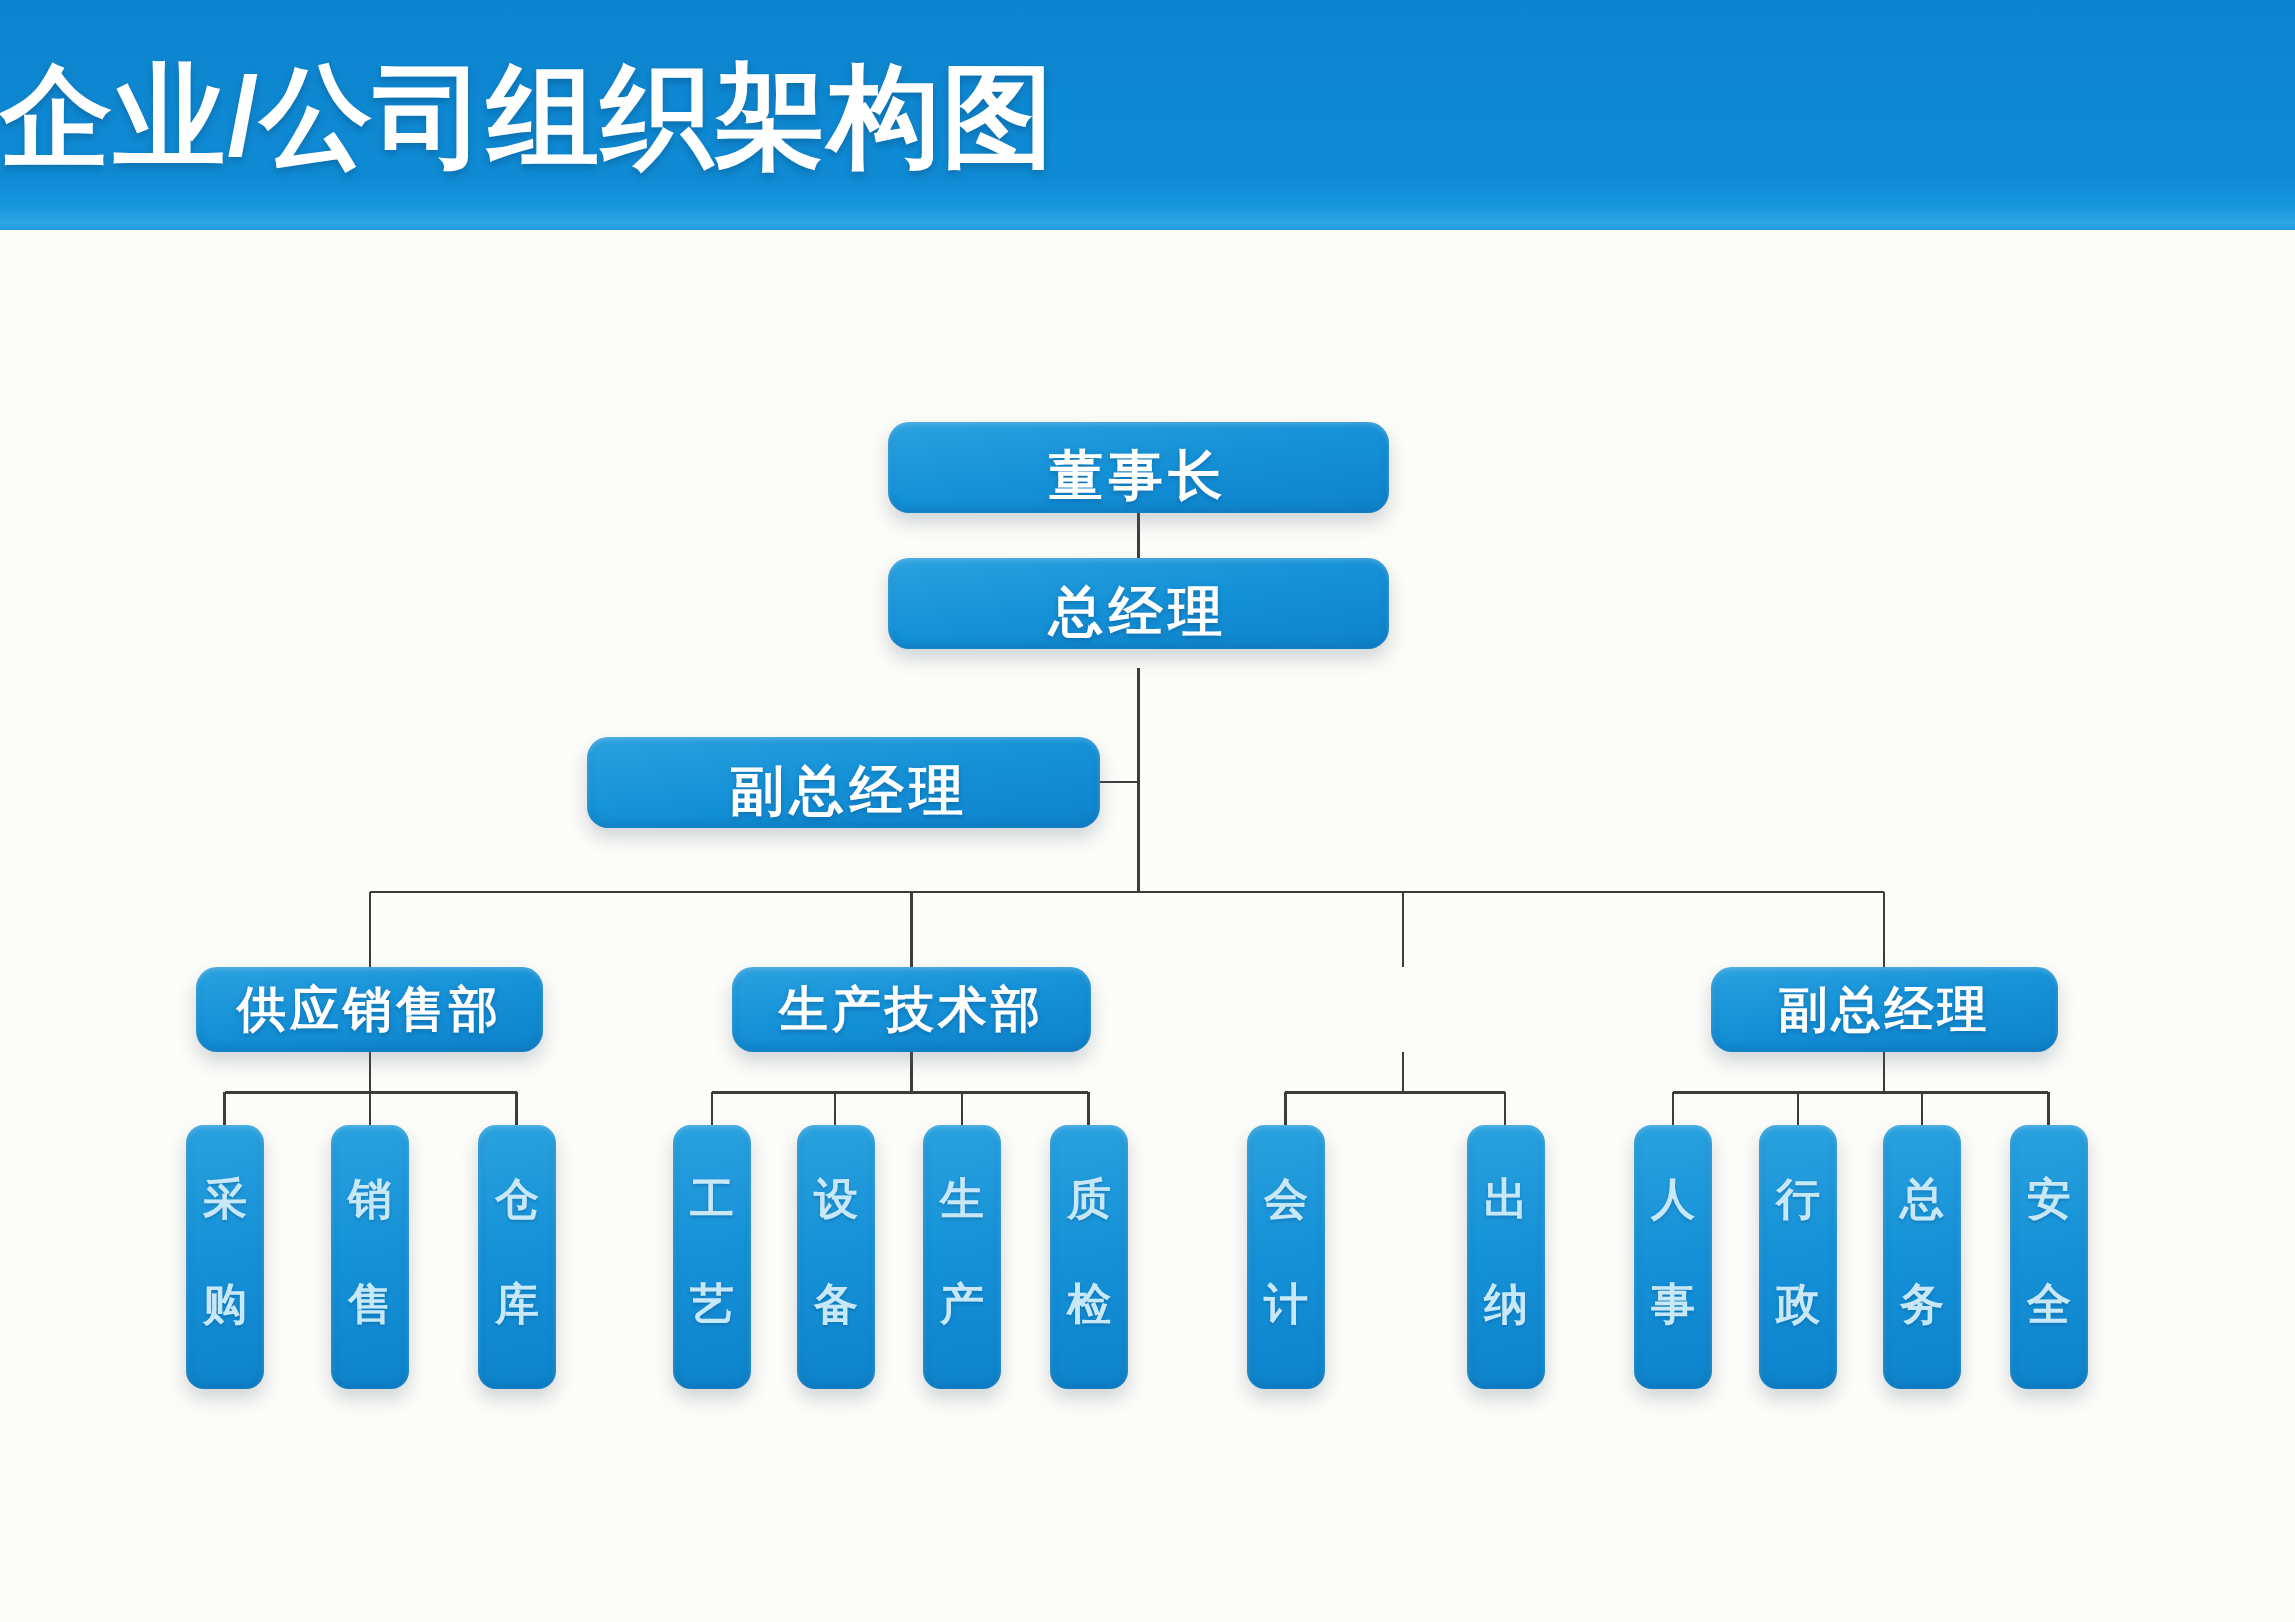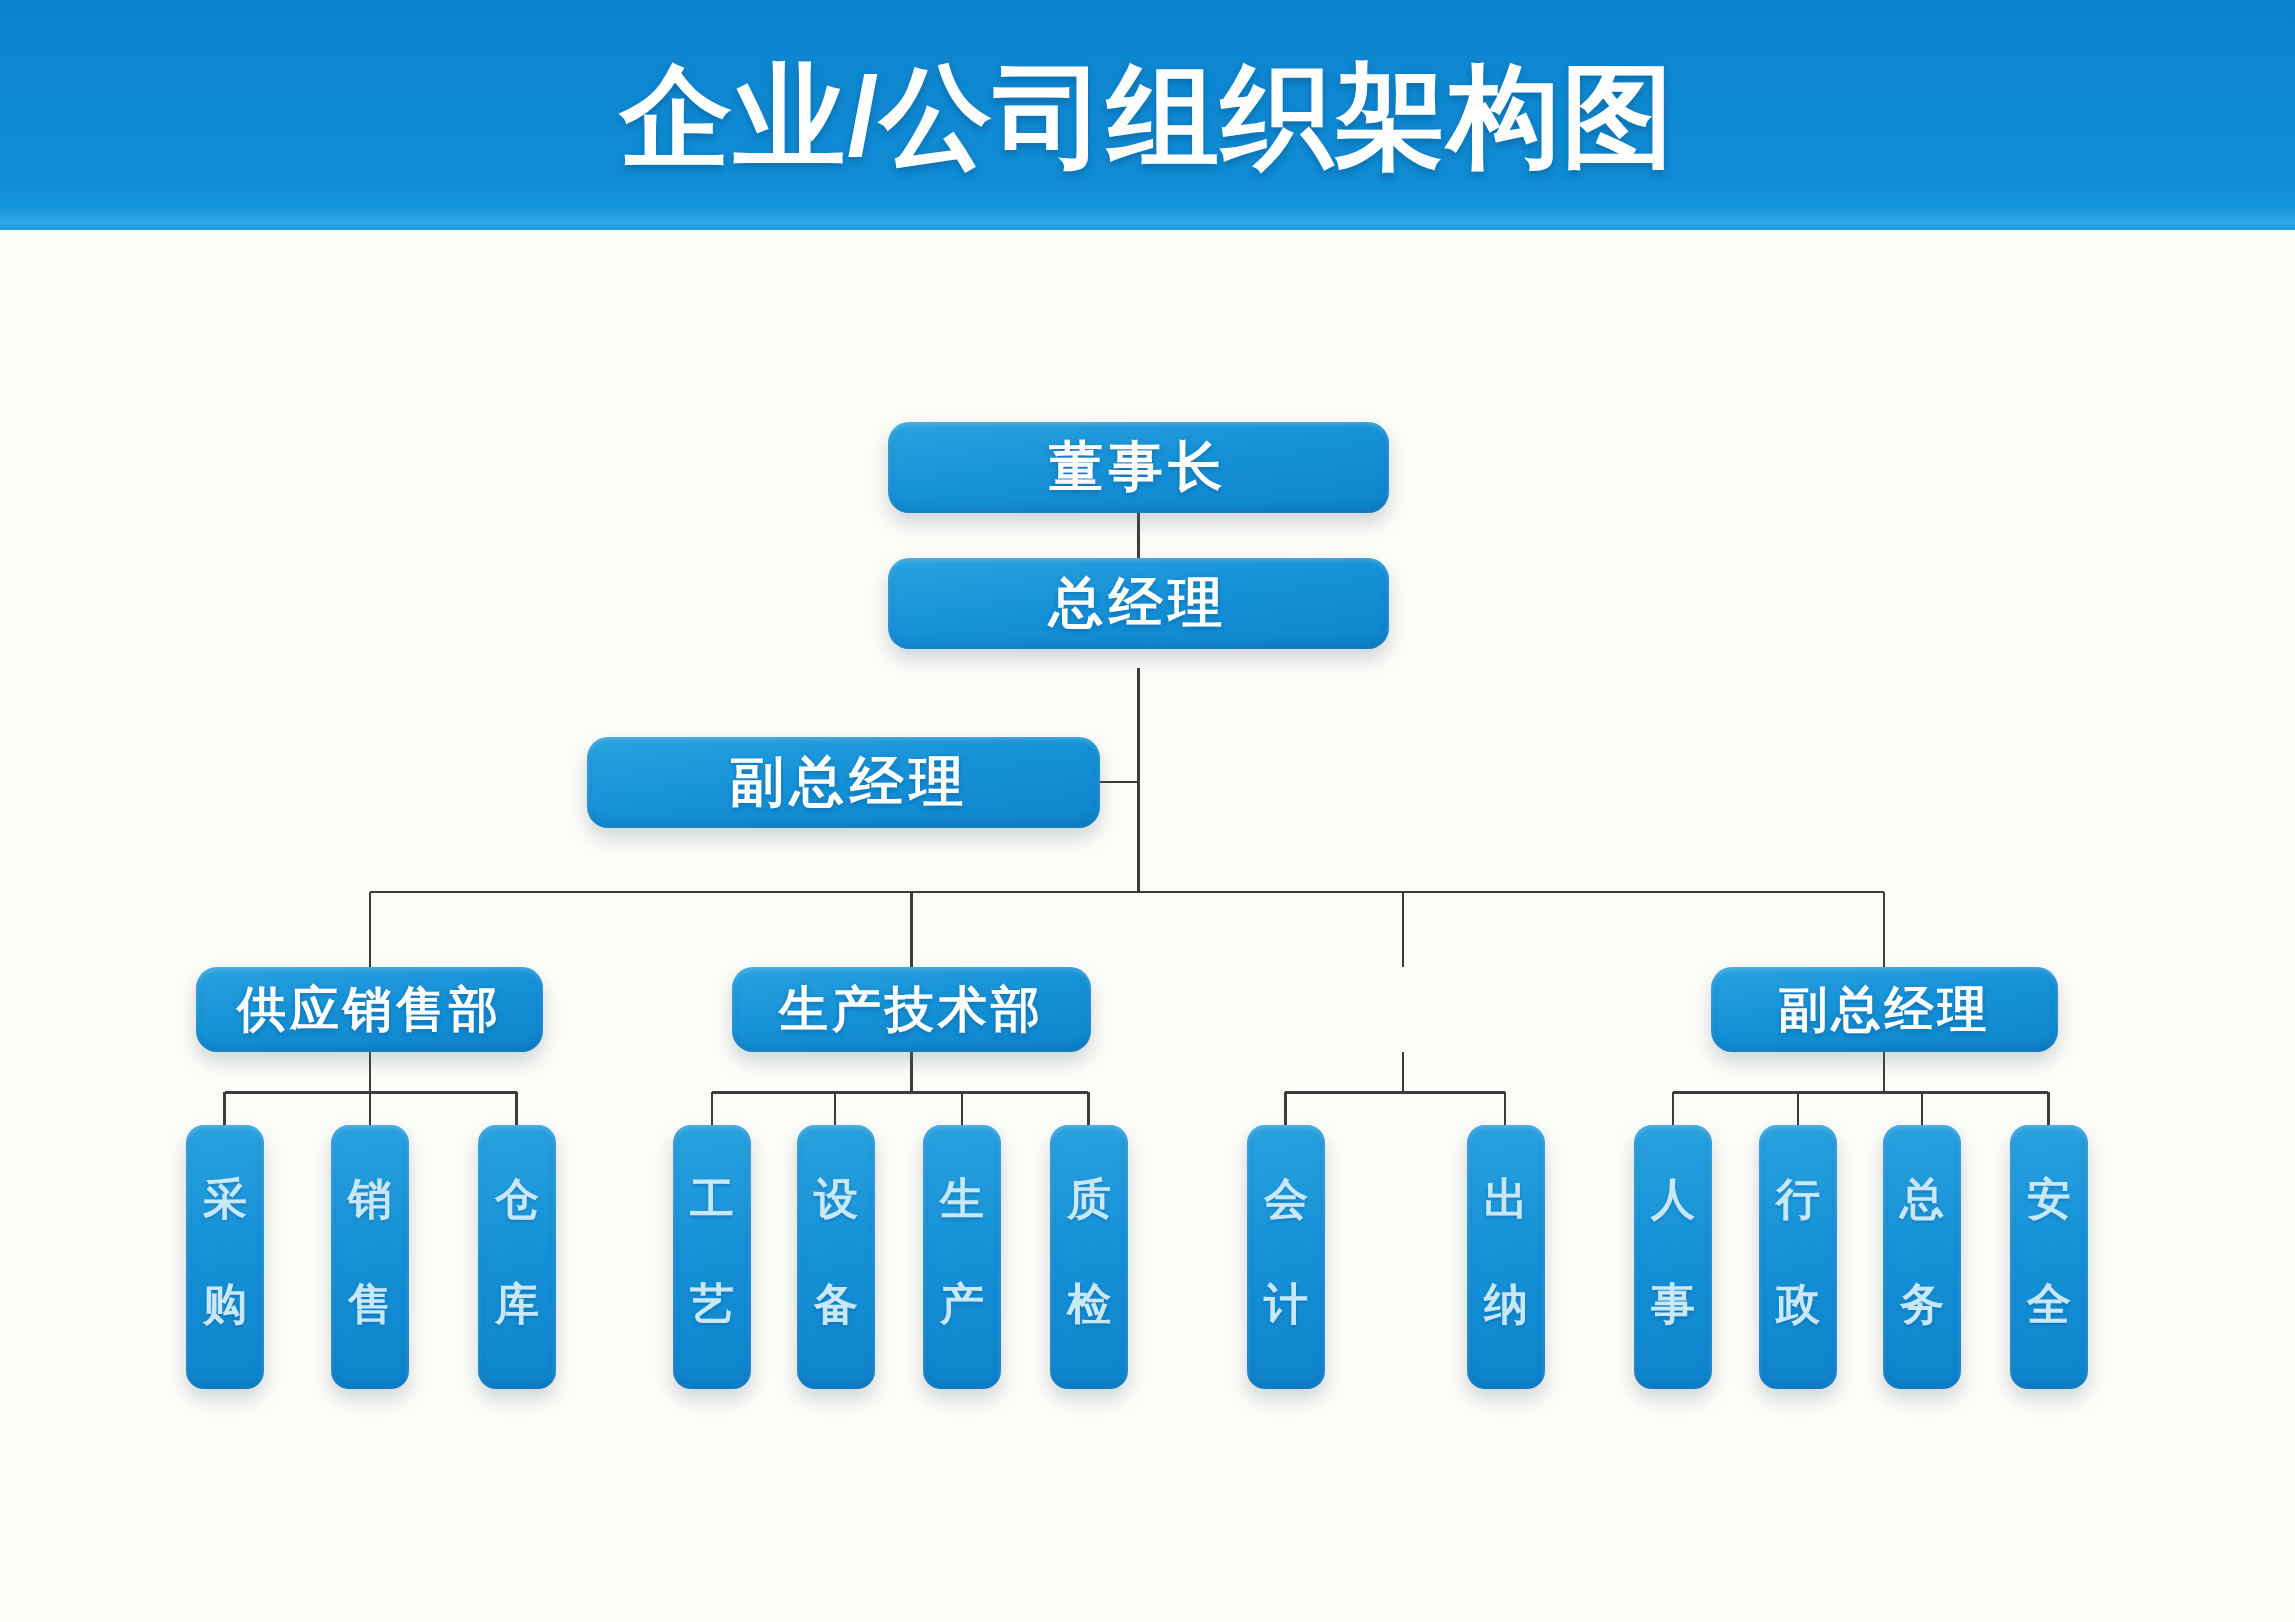--- a/index.html
+++ b/index.html
@@ -15,21 +15,21 @@
 
   
   .banner {
     position: absolute;
     left: 0; top: 0;
     width: 100%;
     height: 230px;
     background: linear-gradient(180deg, #0d83ce 0%, #0f8bd4 78%, #1697dd 90%, #2fa6e4 97%, #1e9adf 100%);
     display: flex;
     align-items: center;
-    justify-content: center;
+    justify-content: flex-start;
   }
   .title {
     margin: 0;
     padding-top: 4.9px;
     color: #ffffff;
     font-size: 112px;
     font-weight: 900;
     letter-spacing: 1.6px;
     text-shadow: 0 4px 7.3px rgba(0, 45, 85, 0.28);
     white-space: nowrap;
@@ -64,21 +64,21 @@
                 inset 0 2.4px 4.9px rgba(255, 255, 255, 0.22),
                 inset 0 -4px 8px rgba(8, 80, 140, 0.25);
     color: #ffffff;
   }
   .node .lbl {
     font-weight: 800;
     text-shadow: 0 2.4px 4.9px rgba(8, 70, 130, 0.40);
     white-space: nowrap;
   }
 
-  .lvl1 { width: 501px; height: 91px; }
+  .lvl1 { width: 501px; height: 91px; align-items: flex-end; }
   .lvl1 .lbl { font-size: 54px; letter-spacing: 5.7px; }
 
   .dept { height: 85px; }
   .dept .lbl { font-size: 49px; letter-spacing: 4px; }
 
   .sub {
     width: 78px;
     height: 264px;
     top: 1125px;
     border-radius: 18px;

